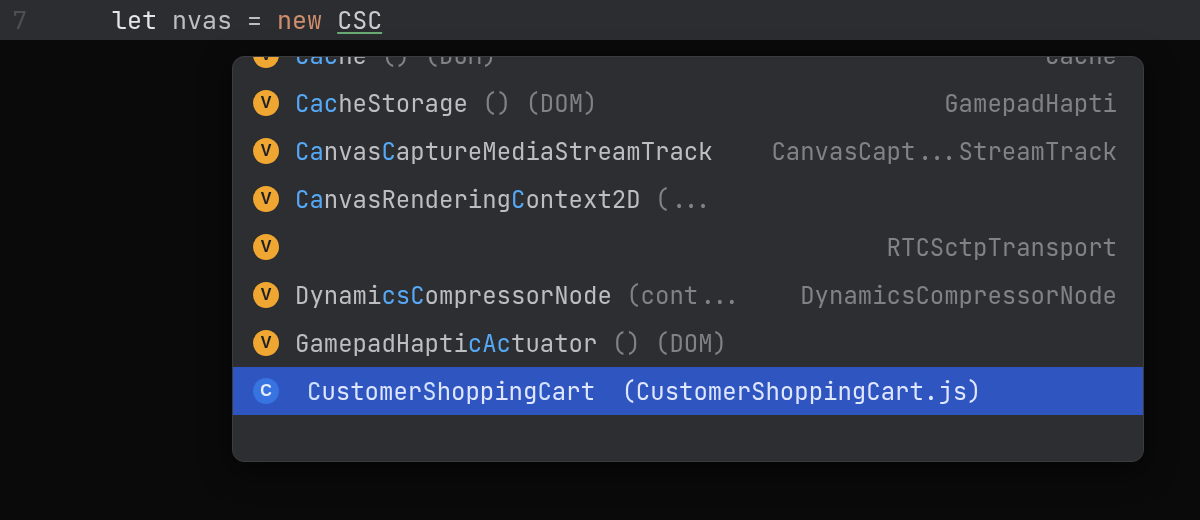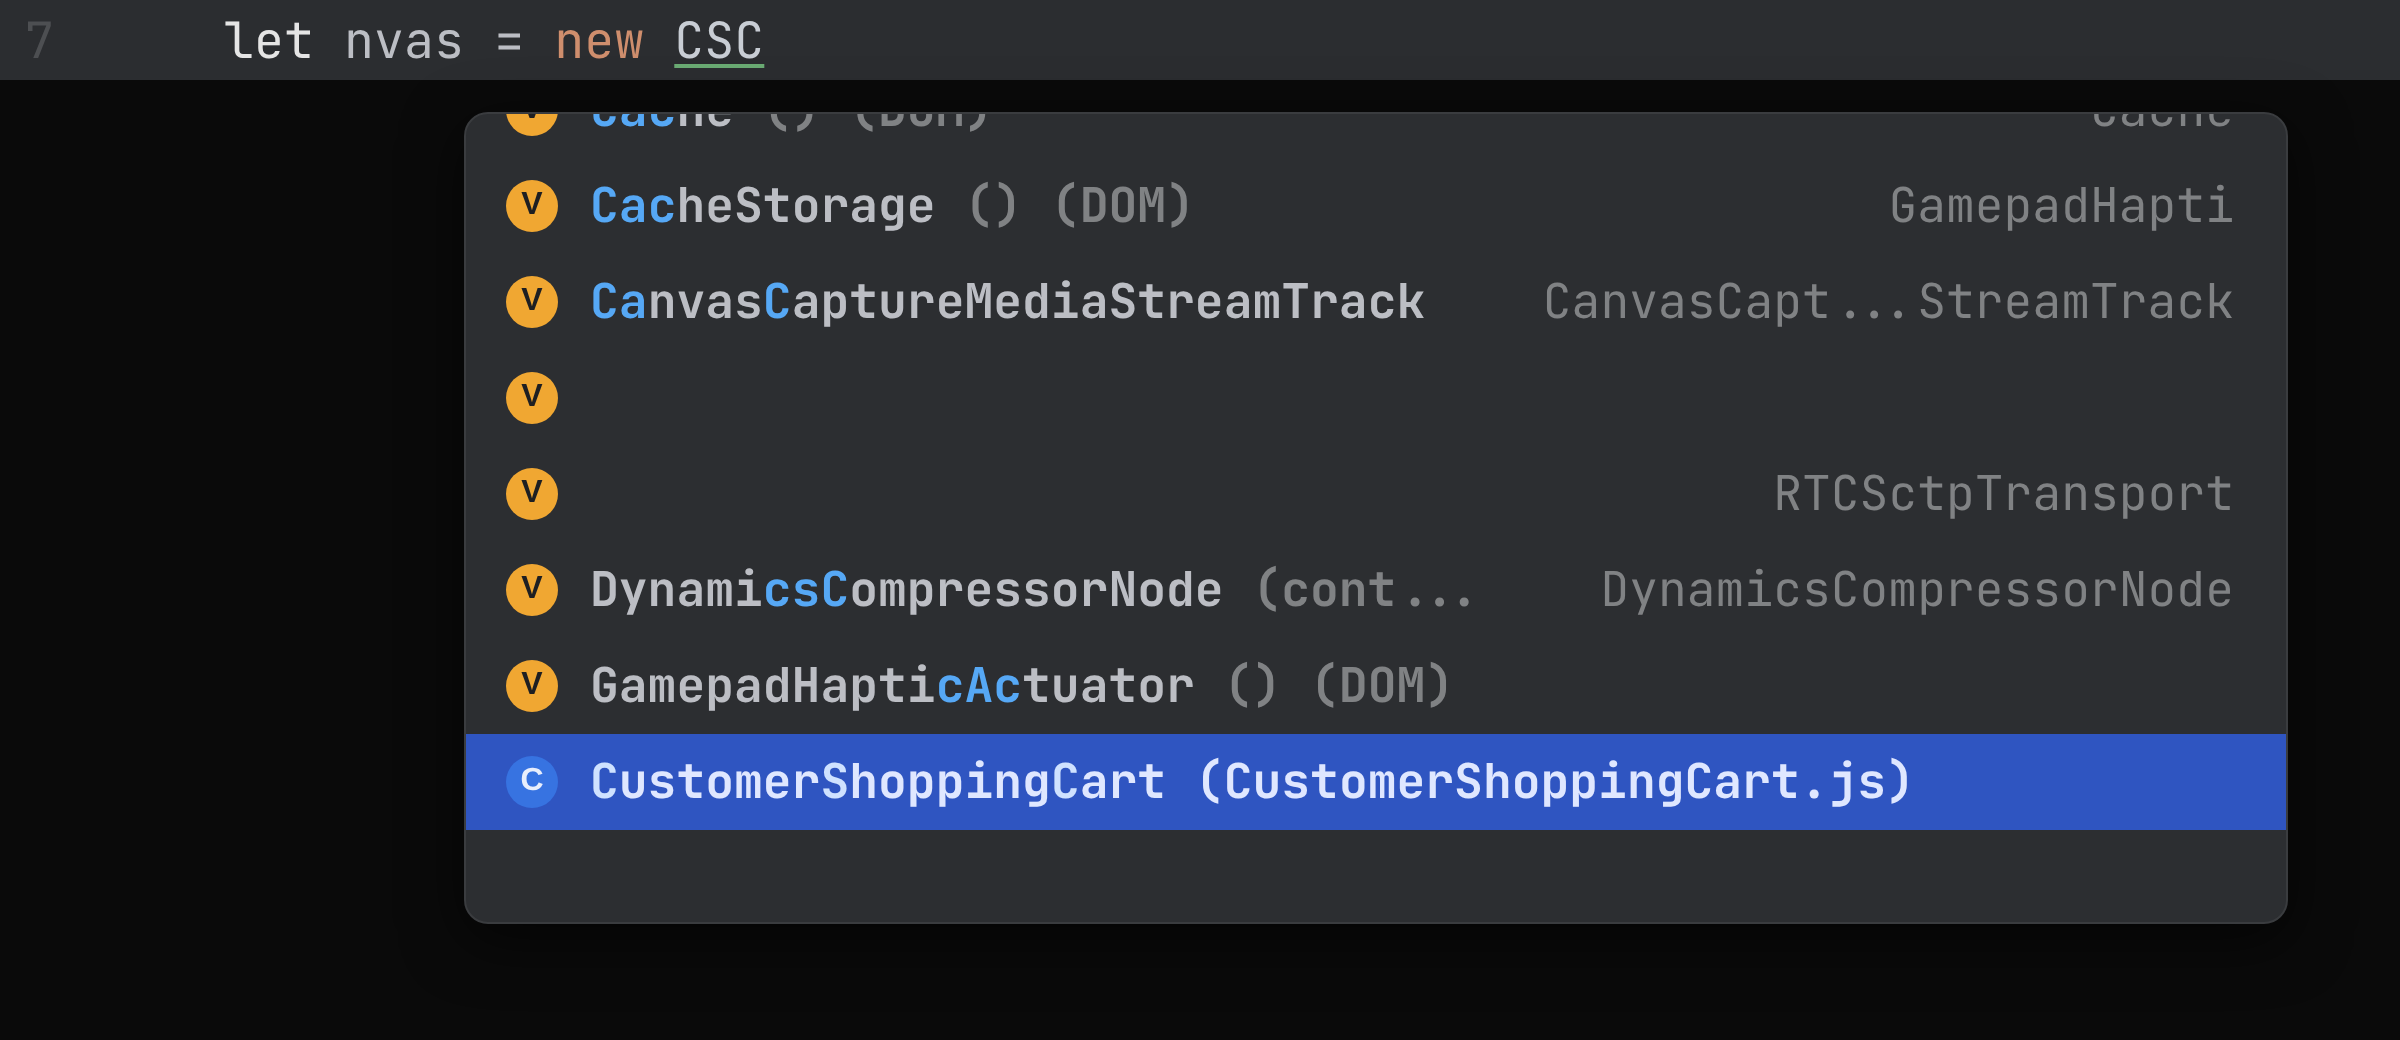--- a/index.html
+++ b/index.html
@@ -37,25 +37,25 @@
   .icon {
     width:26px; height:26px; border-radius:50%;
     display:flex; align-items:center; justify-content:center;
     font-family:-apple-system,Helvetica,Arial,sans-serif;
     font-weight:700; font-size:16px; margin-right:16px;
     flex:0 0 auto;
   }
   .icon.v { background:#f0a732; color:#1e1f22; }
   .icon.c { background:#3773e1; color:#e8eefc; }
 
-  .label { white-space:nowrap;font-weight:bold; }
+  .label { white-space:nowrap; }
   .label .hi  { color:#56a8f5; }
   .item.selected .label .hi { color:#cfe2ff; }
   .label .dim { color:#808284; }
-  .item.selected .label, .item.selected .label .dim { color:#dfe7ff; }
+  .item.selected .label, .item.selected .label .dim { color:#dfe7ff;margin-left:12px; }
 
   .right { margin-left:auto; color:#808284; white-space:nowrap; }
   .item.selected .right { color:#cfd9ff; }
 
   .underline-caret { display:inline-block; width:1px; height:26px; }
 </style>
 </head>
 <body>
 
 <div class="editor-line">
@@ -77,20 +77,21 @@
         <span class="label"><span class="hi">Ca</span><span class="hi">c</span><span>heStorage</span><span class="dim"> () (DOM)</span></span>
         <span class="right">GamepadHapti</span>
       </div>
       <div class="item">
         <span class="icon v">V</span>
         <span class="label"><span class="hi">Ca</span><span>nvas</span><span class="hi">C</span><span>aptureMediaStreamTrack</span></span>
         <span class="right">CanvasCapt...StreamTrack</span>
       </div>
       <div class="item">
         <span class="icon v">V</span>
+        <span class="label"><span class="hi">Ca</span><span>nvasRendering</span><span class="hi">C</span><span>ontext2D</span><span class="dim"> (...</span></span>
       </div>
       <div class="item">
         <span class="icon v">V</span>
         <span class="right">RTCSctpTransport</span>
       </div>
       <div class="item">
         <span class="icon v">V</span>
         <span class="label"><span>Dynami</span><span class="hi">csC</span><span>ompressorNode</span><span class="dim"> (cont...</span></span>
         <span class="right">DynamicsCompressorNode</span>
       </div>

